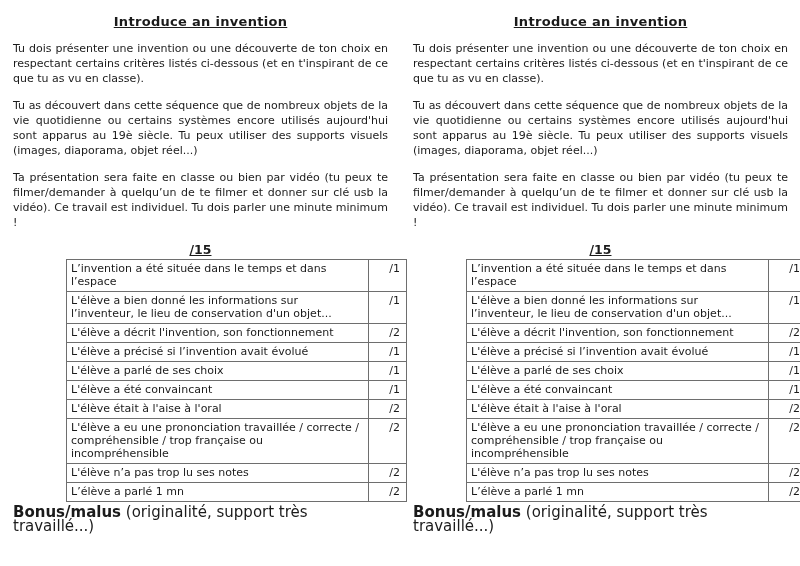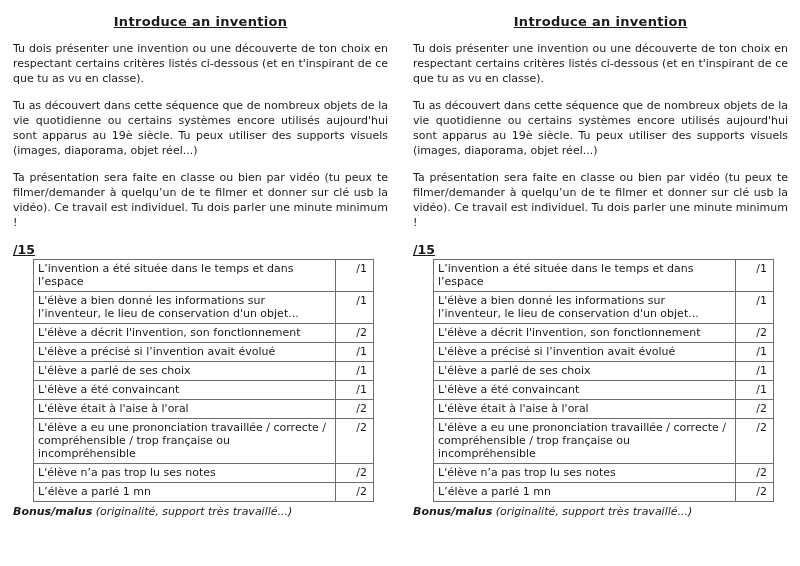--- a/index.html
+++ b/index.html
@@ -30,50 +30,49 @@
     margin-bottom: 10px;
     line-height: 19px;
   }
   .para {
     font-size: 11px;
     line-height: 15px;
     text-align: justify;
     margin-bottom: 12px;
   }
   .score-total {
-    text-align: left;
+    text-align: center;
     font-size: 12.5px;
     font-weight: bold;
     text-decoration: underline;
     line-height: 15px;
     margin-bottom: 2px;
   }
   table.rubric {
     border-collapse: collapse;
     width: 341px;
-    margin-left: 20px;
+    margin-left: 53px;
     table-layout: fixed;
   }
   .rubric td {
     border: 1px solid #6e6e6e;
     font-size: 11px;
     line-height: 13px;
     padding: 2px 4px 3px 4px;
     vertical-align: top;
   }
   .rubric td.pts {
     width: 38px;
     text-align: right;
     padding-right: 6px;
   }
   .bonus {
-    font-size: 11px;
+    font-size: 15px;
     line-height: 14px;
     margin-top: 3px;
-    font-style: italic;
   }
   .bonus b { font-weight: bold; }
 </style>
 </head>
 <body>
 
 <div class="page">
   <div class="sheet">
     <h1 class="title">Introduce an invention</h1>
 

